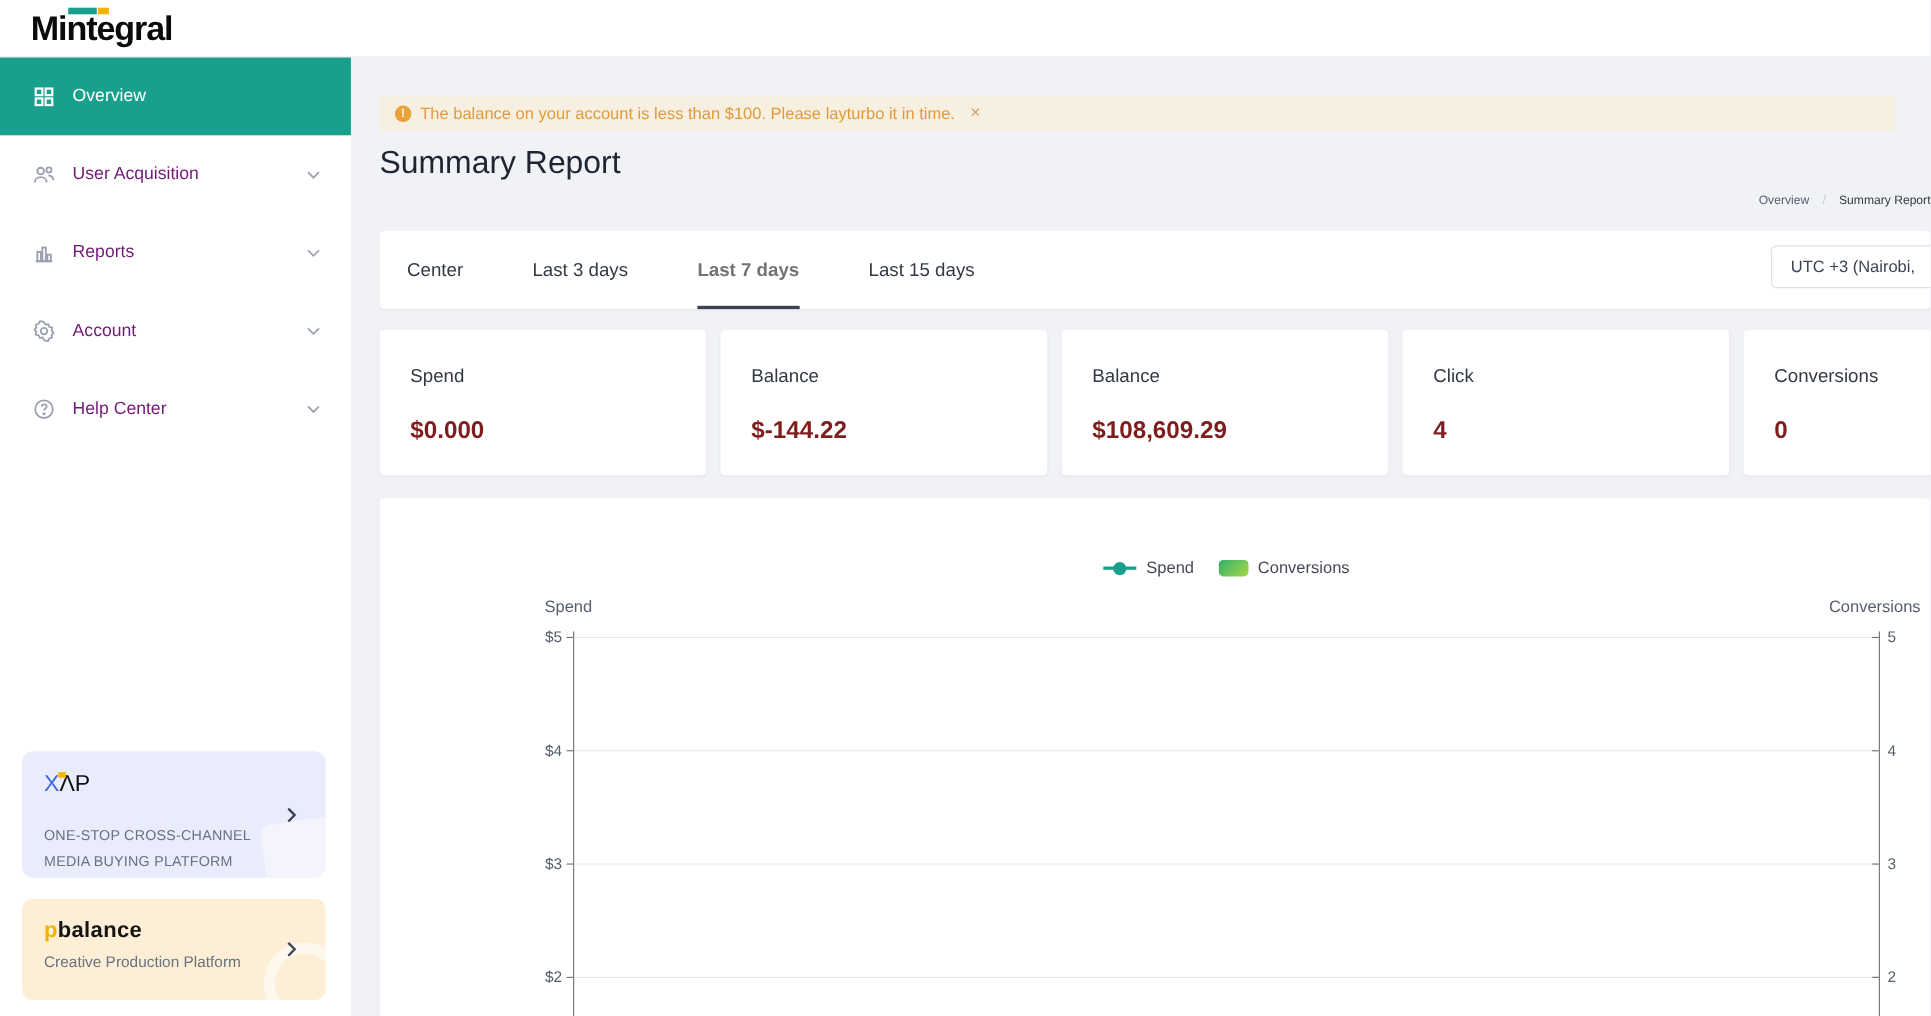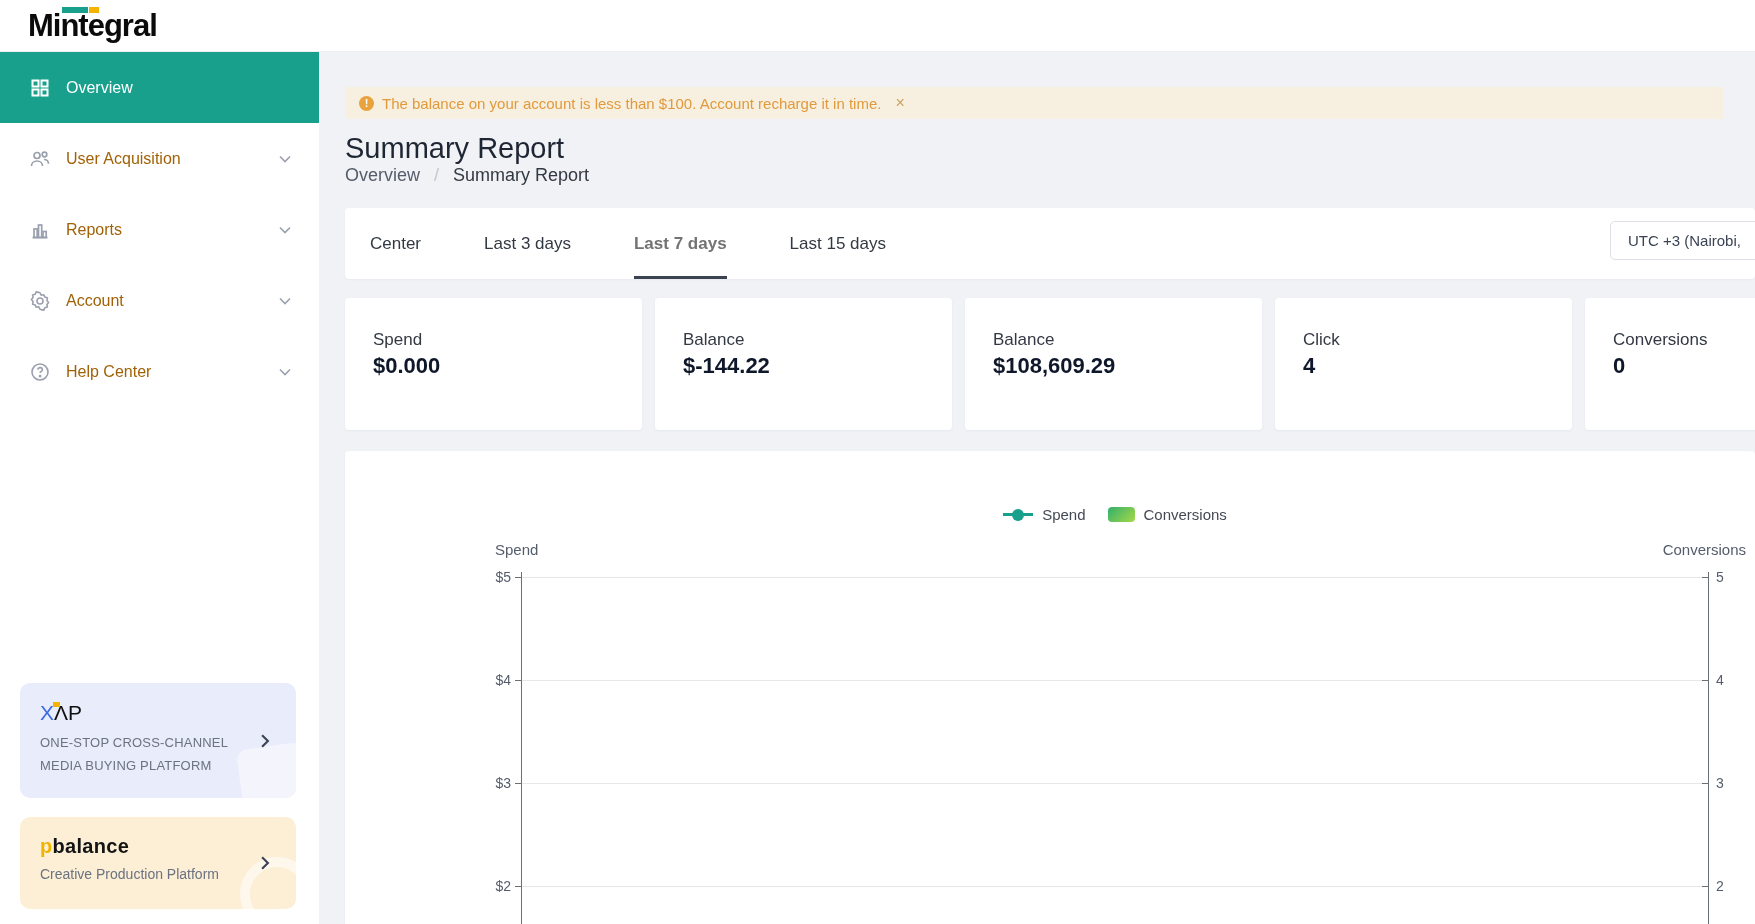--- a/index.html
+++ b/index.html
@@ -23,57 +23,57 @@
   .hicon { width:24px; height:24px; display:inline-block; cursor:pointer; }
   .lang { display:flex; align-items:center; gap:10px; cursor:pointer; font-size:17px; color:#3C4254; }
 
   
   .sidebar {
     position:absolute; top:52px; left:0; width:319px; height:872px;
     background:#fff; z-index:20;
   }
   .nav-item {
     height:71px; display:flex; align-items:center; padding:0 28px 0 30px;
-    cursor:pointer; color:#a16207; font-size:16px;
+    cursor:pointer; color:#701a75; font-size:16px;
   }
   .nav-item .nicon { width:20px; height:20px; margin-right:16px; flex:none; }
   .nav-item .nlabel { flex:1; }
   .nav-item.active { background:#19A08D; color:#fff; }
   .chev { width:12px; height:12px; flex:none; }
   .promo {
     position:absolute; left:20px; width:276px; border-radius:10px; cursor:pointer;
     padding:18px 20px; overflow:hidden;
   }
   .promo-xmp { top:631px; height:115px; background:#E9ECFA; }
   .promo-pt  { top:765px; height:92px;  background:#FCEFD6; }
   .xmp-logo { font-size:21px; font-weight:normal; color:#101010; letter-spacing:0; position:relative; }
   .xmp-logo .blue { color:#3E6BE0; }
   .xmp-logo .ydot { position:absolute; left:13px; top:1px; width:7px; height:5px; background:#F3B300; }
-  .promo-text { font-size:13px; color:#6B7280; line-height:23px; margin-top:6px; letter-spacing:.2px; }
+  .promo-text { font-size:13px; color:#6B7280; line-height:23px; margin-top:23px; letter-spacing:.2px; }
   .promo-chev { position:absolute; right:24px; top:50%; transform:translateY(-50%); width:14px; height:14px; }
   .pt-logo { font-size:20px; font-weight:bold; color:#141414; letter-spacing:.3px; }
   .pt-logo .p { color:#F0B400; }
   .pt-sub { font-size:14px; color:#6B7280; margin-top:8px; }
   .watermark-circle { position:absolute; right:-18px; bottom:-22px; width:74px; height:74px;
     border:10px solid rgba(255,255,255,.55); border-radius:50%; }
   .watermark-check { position:absolute; right:-10px; bottom:-14px; width:66px; height:66px;
     background:rgba(255,255,255,.45); border-radius:10px; transform:rotate(-8deg); }
 
   
   .main { position:absolute; left:319px; top:52px; width:1436px; height:872px; padding:0 0 0 26px; }
   .banner {
     margin-top:35px; width:1378px; height:32px; background:#F7EFDF;
     display:flex; align-items:center; padding:0 14px; border-radius:2px;
   }
   .banner-icon { width:15px; height:15px; border-radius:50%; background:#E8A33D; color:#fff;
     font-size:11px; font-weight:bold; text-align:center; line-height:15px; flex:none; margin-right:8px; }
   .banner-text { font-size:15px; color:#E19A3C; }
   .banner-close { margin-left:14px; color:#C9A260; font-size:16px; cursor:pointer; line-height:1; }
   .page-title { margin-top:13px; font-size:29px; font-weight:500; color:#1F2633; }
-  .breadcrumb { font-size:18px; }
+  .breadcrumb { margin-top:11px; font-size:11px;text-align:right; }
   .breadcrumb .b1 { color:#555D6B; cursor:pointer; }
   .breadcrumb .sep { color:#C3C7CF; margin:0 9px; }
   .breadcrumb .b2 { color:#333943; }
 
   
   .tabs-card {
     margin-top:22px; width:1410px; height:71px; background:#fff; border-radius:4px;
     position:relative; box-shadow:0 1px 2px rgba(40,50,70,.04);
   }
   .tabs { display:flex; gap:63px; padding-left:25px; height:71px; }
@@ -86,21 +86,21 @@
     display:flex; align-items:center; padding-left:17px; font-size:15px; color:#3A4254; cursor:pointer;
   }
 
   
   .stats { margin-top:19px; display:flex; gap:13px; width:1545px; }
   .stat-card {
     width:297px; height:132px; flex:none; background:#fff; border-radius:4px;
     padding:32px 28px 0 28px; box-shadow:0 1px 3px rgba(40,50,70,.05);
   }
   .stat-label { font-size:17px; color:#333943; }
-  .stat-value { font-size:22px; font-weight:bold; color:#0f172a; margin-top:3px; }
+  .stat-value { font-size:22px; font-weight:bold; color:#7f1d1d; margin-top:26px; }
 
   
   .chart-card {
     margin-top:21px; width:1410px; height:540px; background:#fff; border-radius:4px;
     position:relative; box-shadow:0 1px 3px rgba(40,50,70,.05);
   }
   .legend { position:absolute; left:176px; top:55px; width:1188px; display:flex;
             justify-content:center; align-items:center; gap:22px; }
   .legend-item { display:flex; align-items:center; gap:9px; cursor:pointer; }
   .legend-line { width:30px; height:3px; background:#19A08D; position:relative; }
@@ -228,21 +228,21 @@
     <svg class="promo-chev" viewBox="0 0 8 12" fill="none" stroke="#3A4254" stroke-width="1.8">
         <polyline points="1.5,1 6.5,6 1.5,11"></polyline>
       </svg>
   </div>
 </div>
 
 <div class="main">
 
   <div class="banner">
     <span class="banner-icon">!</span>
-    <span class="banner-text">The balance on your account is less than $100. Account recharge it in time.</span>
+    <span class="banner-text">The balance on your account is less than $100. Please layturbo it in time.</span>
     <span class="banner-close">×</span>
   </div>
 
   <div class="page-title">Summary Report</div>
 
   <div class="breadcrumb">
     <span class="b1">Overview</span>
     <span class="sep">/</span>
     <span class="b2">Summary Report</span>
   </div>

